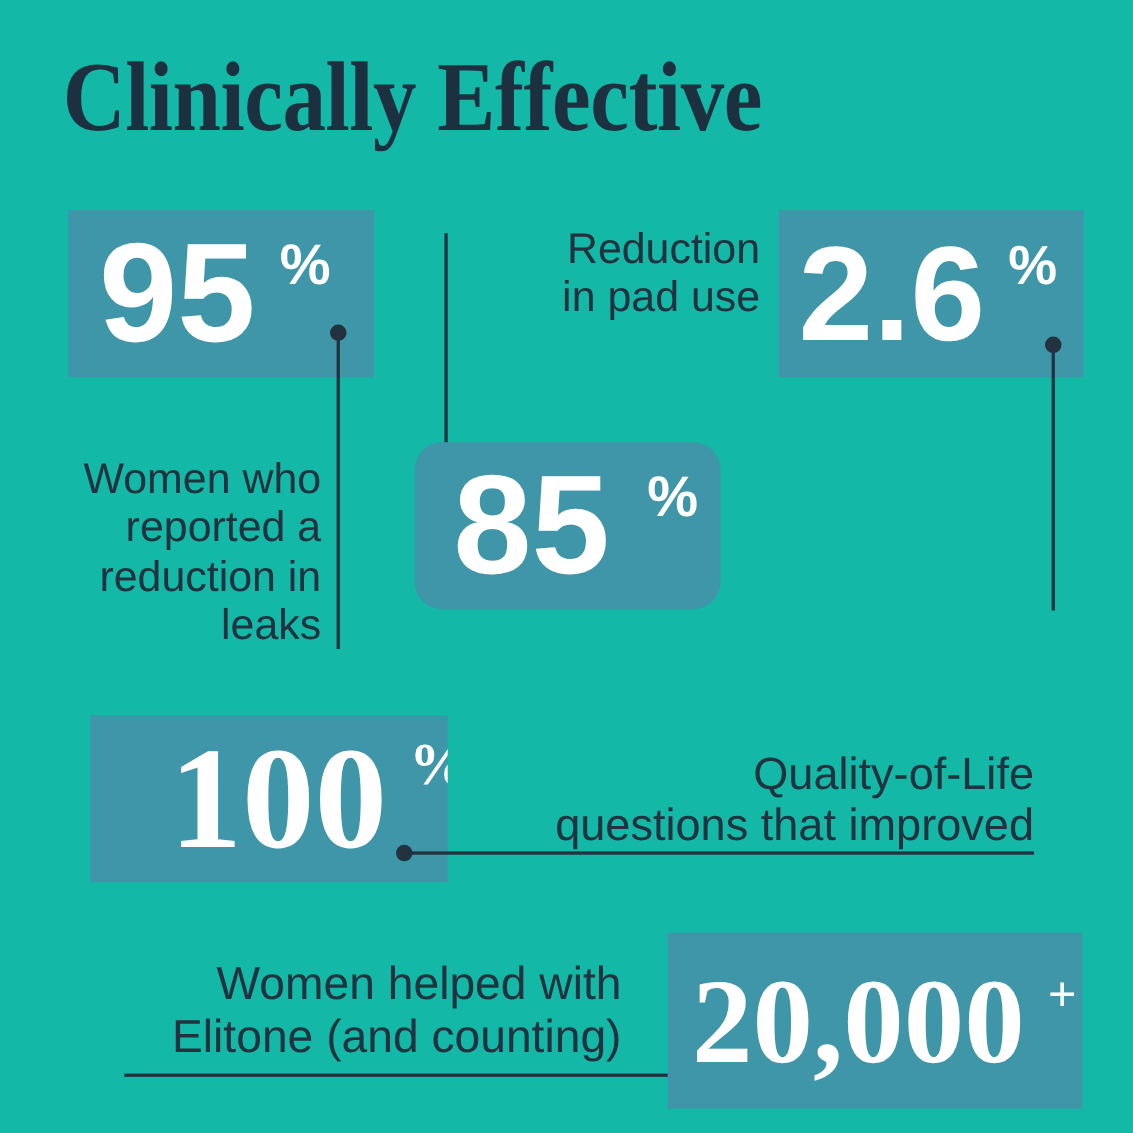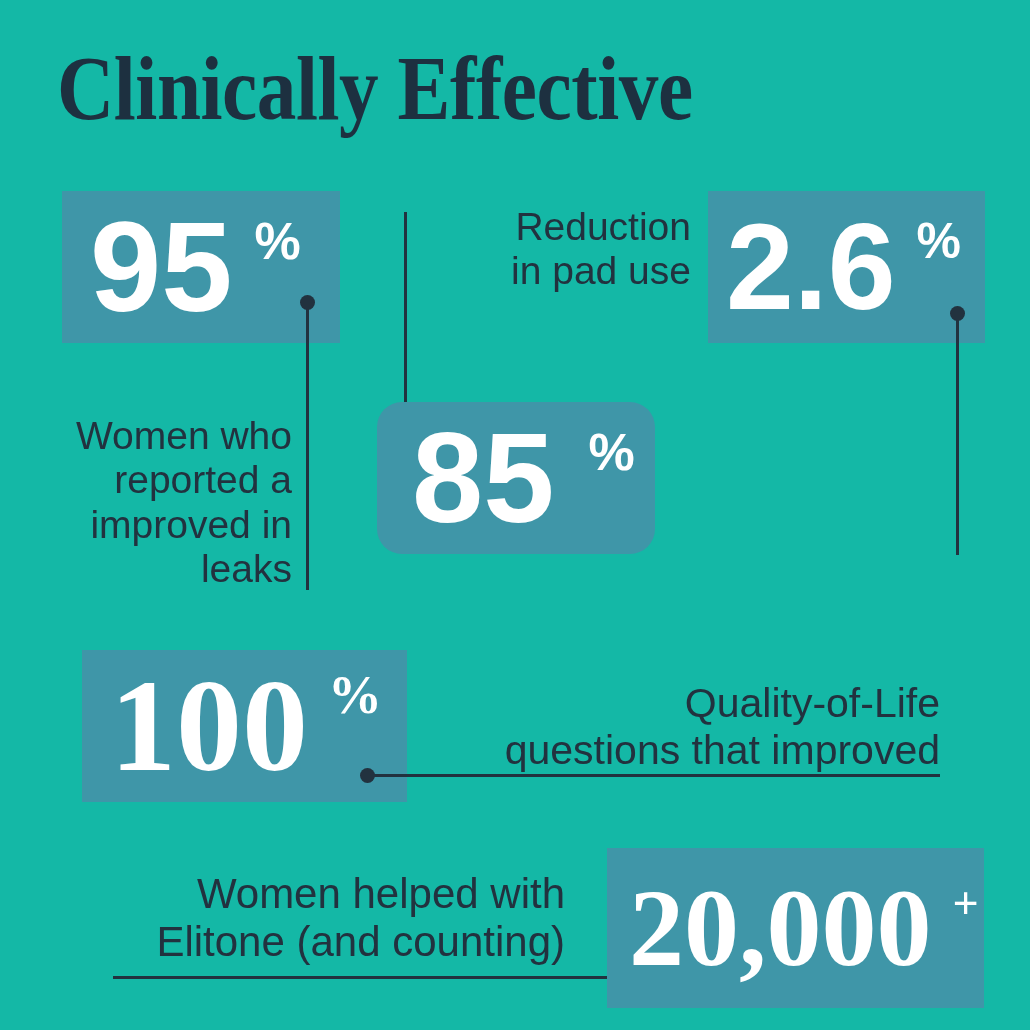--- a/index.html
+++ b/index.html
@@ -76,21 +76,21 @@
   #box-85 { left: 377px; top: 402px; width: 278px; height: 152px; border-radius: 25px; }
   #box-85 .stat-value { font-size: 128px; margin-left: 35px; }
   #box-85 .suffix { font-size: 52px; margin-top: 12px; margin-left: 14px; }
 
   
   #box-37 { left: 708px; top: 191px; width: 277px; height: 152px; }
   #box-37 .stat-value { font-size: 122px; margin-left: 18px; }
   #box-37 .suffix { font-size: 50px; margin-top: 10px; margin-left: 1px; }
 
   
-  #box-100 { left: 82px; top: 650px; width: 325px; height: 152px; }
+  #box-100 { left: 82px; top: 650px; width: 325px; height: 152px; padding-left: 44px; }
   #box-100 .stat-value { font-size: 132px; margin-left: 28px; }
   #box-100 .suffix { font-size: 54px; margin-top: 8px; margin-left: 0px; }
 
   
   #box-30k { left: 607px; top: 848px; width: 377px; height: 160px; }
   #box-30k .stat-value { font-size: 110px; margin-left: 22px; }
   #box-30k .suffix { font-size: 46px; margin-top: 8px; margin-left: 1px; }
 
   
   .caption {
@@ -183,21 +183,21 @@
   <div class="stat-box" id="box-95">
     <div class="stat-value sans-num">
       <span>95</span>
         <span class="suffix sans-num">%</span>
     </div>
   </div>
   <div class="conn-dot" id="dot-95"></div>
   <div class="conn-line v-line" id="line-95"></div>
   <div class="caption" id="cap-leaks">Women who
 reported a
-improved in
+reduction in
 leaks</div>
 
   <div class="caption" id="cap-pad">Reduction
 in pad use</div>
   <div class="conn-line v-line" id="line-pad"></div>
   <div class="conn-dot" id="dot-pad"></div>
   <div class="stat-box" id="box-85">
     <div class="stat-value sans-num">
       <span>85</span>
         <span class="suffix sans-num">%</span>

